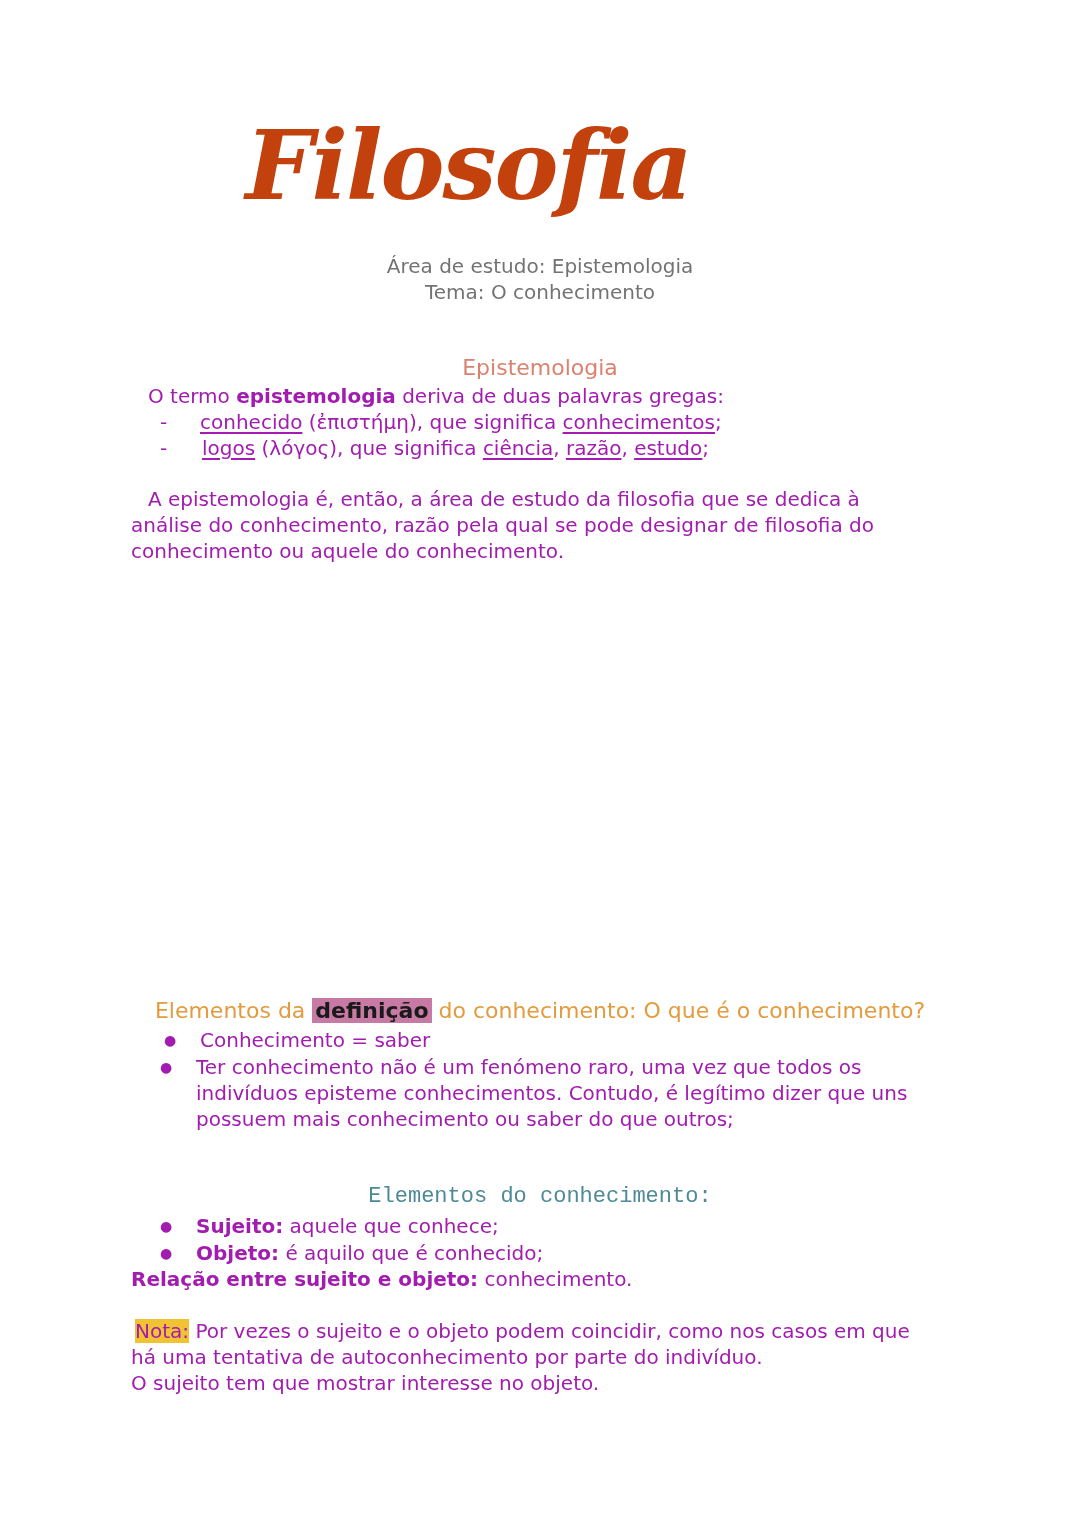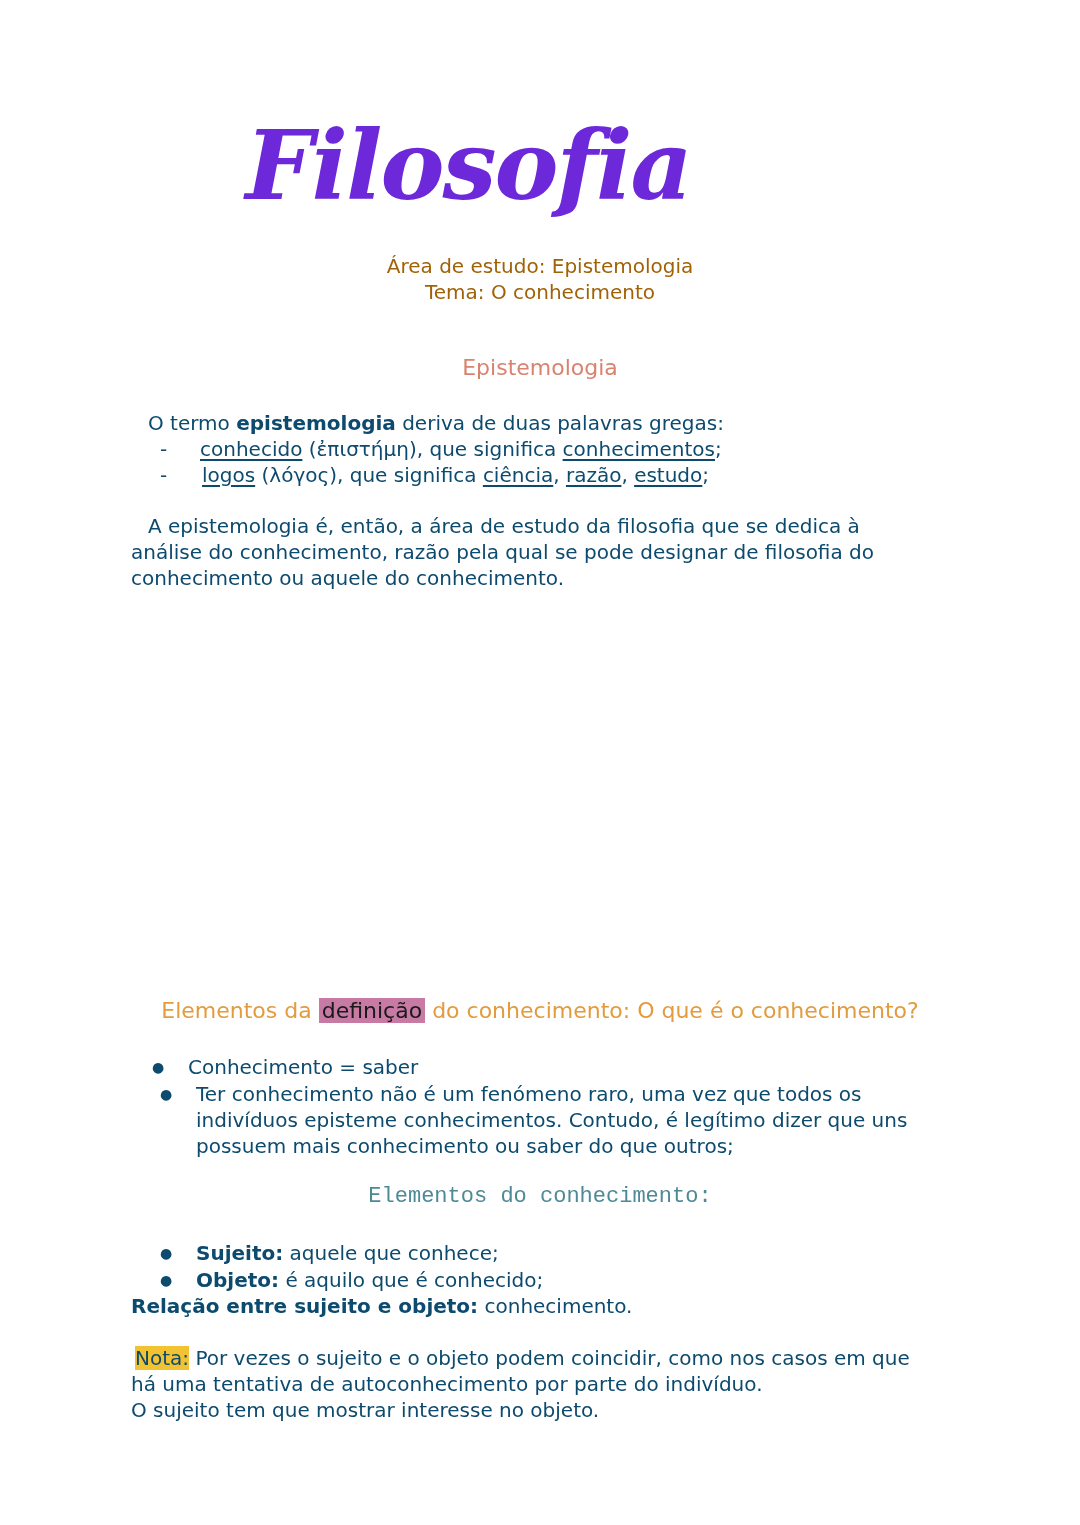--- a/index.html
+++ b/index.html
@@ -1,28 +1,28 @@
 <!DOCTYPE html>
 <html><head>
 <meta charset="utf-8">
 <style>
   html, body { margin: 0; padding: 0; background: #ffffff; }
   body { width: 1080px; height: 1525px; position: relative; overflow: hidden;
          font-family: "DejaVu Sans", sans-serif; color: #1f1f1f; }
   .title { position: absolute; left: 0; width: 936px; top: 118px; text-align: center;
            font-family: "DejaVu Serif", serif; font-style: italic; font-weight: bold;
-           font-size: 96px; color: #6d28d9; letter-spacing: -2px; line-height: 1; }
-  .sub { position: absolute; left: 0; width: 1080px; text-align: center; font-size: 20px; color: #a16207; }
-  .txt { position: absolute; font-size: 20px; line-height: 26px; color: #0c4a6e; white-space: nowrap; margin-top: 27px; }
+           font-size: 96px; color: #c2410c; letter-spacing: -2px; line-height: 1; }
+  .sub { position: absolute; left: 0; width: 1080px; text-align: center; font-size: 20px; color: #737373; }
+  .txt { position: absolute; font-size: 20px; line-height: 26px; color: #a21caf; white-space: nowrap; }
   .h { position: absolute; left: 0; width: 1080px; text-align: center; font-size: 22px; font-weight: bold; }
   .u { text-decoration: underline; text-underline-offset: 3px; }
   .b { font-weight: bold; }
   .dash { display: inline-block; width: 40px; }
   .bullet { display: inline-block; width: 36px; font-size: 14px; vertical-align: 2px; }
-  .hl-pink { background: #c77aa4; color: #1a1a1a; padding: 0 3px; }
+  .hl-pink { background: #c77aa4; color: #1a1a1a; padding: 0 3px; font-weight: bold; }
   .hl-yellow { background: #f1c232; }
 </style>
 </head>
 <body>
 
 <div class="title">Filosofia</div>
 <div class="sub" style="top:254px">Área de estudo: Epistemologia</div>
 <div class="sub" style="top:280px">Tema: O conhecimento</div>
 
 <div class="h" style="top:355px; color:#d9826e; font-weight:normal;">Epistemologia</div>
@@ -37,21 +37,21 @@
   <span class="dash" style="width:42px">-</span><span class="u">logos</span><span> (λόγος), que significa </span><span class="u">ciência</span>, <span class="u">razão</span>, <span class="u">estudo</span><span>;</span>
 </div>
 
 <div class="txt" style="left:148px; top:486px">A epistemologia é, então, a área de estudo da filosofia que se dedica à</div>
 <div class="txt" style="left:131px; top:512px">análise do conhecimento, razão pela qual se pode designar de filosofia do</div>
 <div class="txt" style="left:131px; top:538px">conhecimento ou aquele do conhecimento.</div>
 
 <div class="h" style="top:998px; color:#e39b3e; font-weight:normal;">
   <span>Elementos da </span><span class="hl-pink">definição</span><span> do conhecimento: O que é o conhecimento?</span>
 </div>
-<div class="txt" style="left:152px; top:1027px"><span class="bullet">●</span><span>Conhecimento = saber</span></div>
+<div class="txt" style="left:164px; top:1027px"><span class="bullet">●</span><span>Conhecimento = saber</span></div>
 <div class="txt" style="left:160px; top:1054px"><span class="bullet">●</span><span>Ter conhecimento não é um fenómeno raro, uma vez que todos os</span></div>
 <div class="txt" style="left:196px; top:1080px">indivíduos episteme conhecimentos. Contudo, é legítimo dizer que uns</div>
 <div class="txt" style="left:196px; top:1106px">possuem mais conhecimento ou saber do que outros;</div>
 
 <div class="h" style="top:1184px; color:#4d8a96; font-weight:normal;font-family:Liberation Mono, monospace;">Elementos do conhecimento:</div>
 <div class="txt" style="left:160px; top:1213px"><span class="bullet">●</span><span class="b">Sujeito:</span><span> aquele que conhece;</span></div>
 <div class="txt" style="left:160px; top:1240px"><span class="bullet">●</span><span class="b">Objeto:</span><span> é aquilo que é conhecido;</span></div>
 <div class="txt" style="left:131px; top:1266px"><span class="b">Relação entre sujeito e objeto:</span><span> conhecimento.</span></div>
 
 <div class="txt" style="left:135px; top:1318px"><span class="hl-yellow">Nota:</span><span> Por vezes o sujeito e o objeto podem coincidir, como nos casos em que</span></div>

